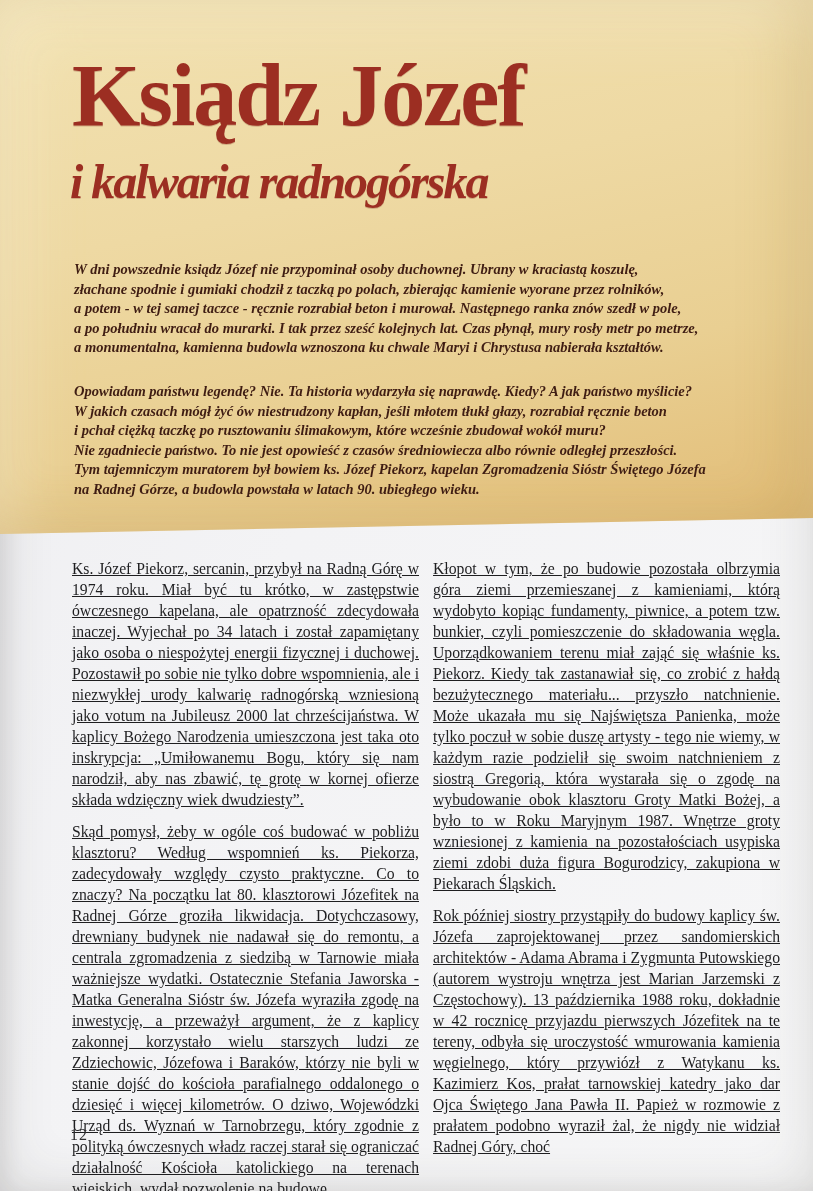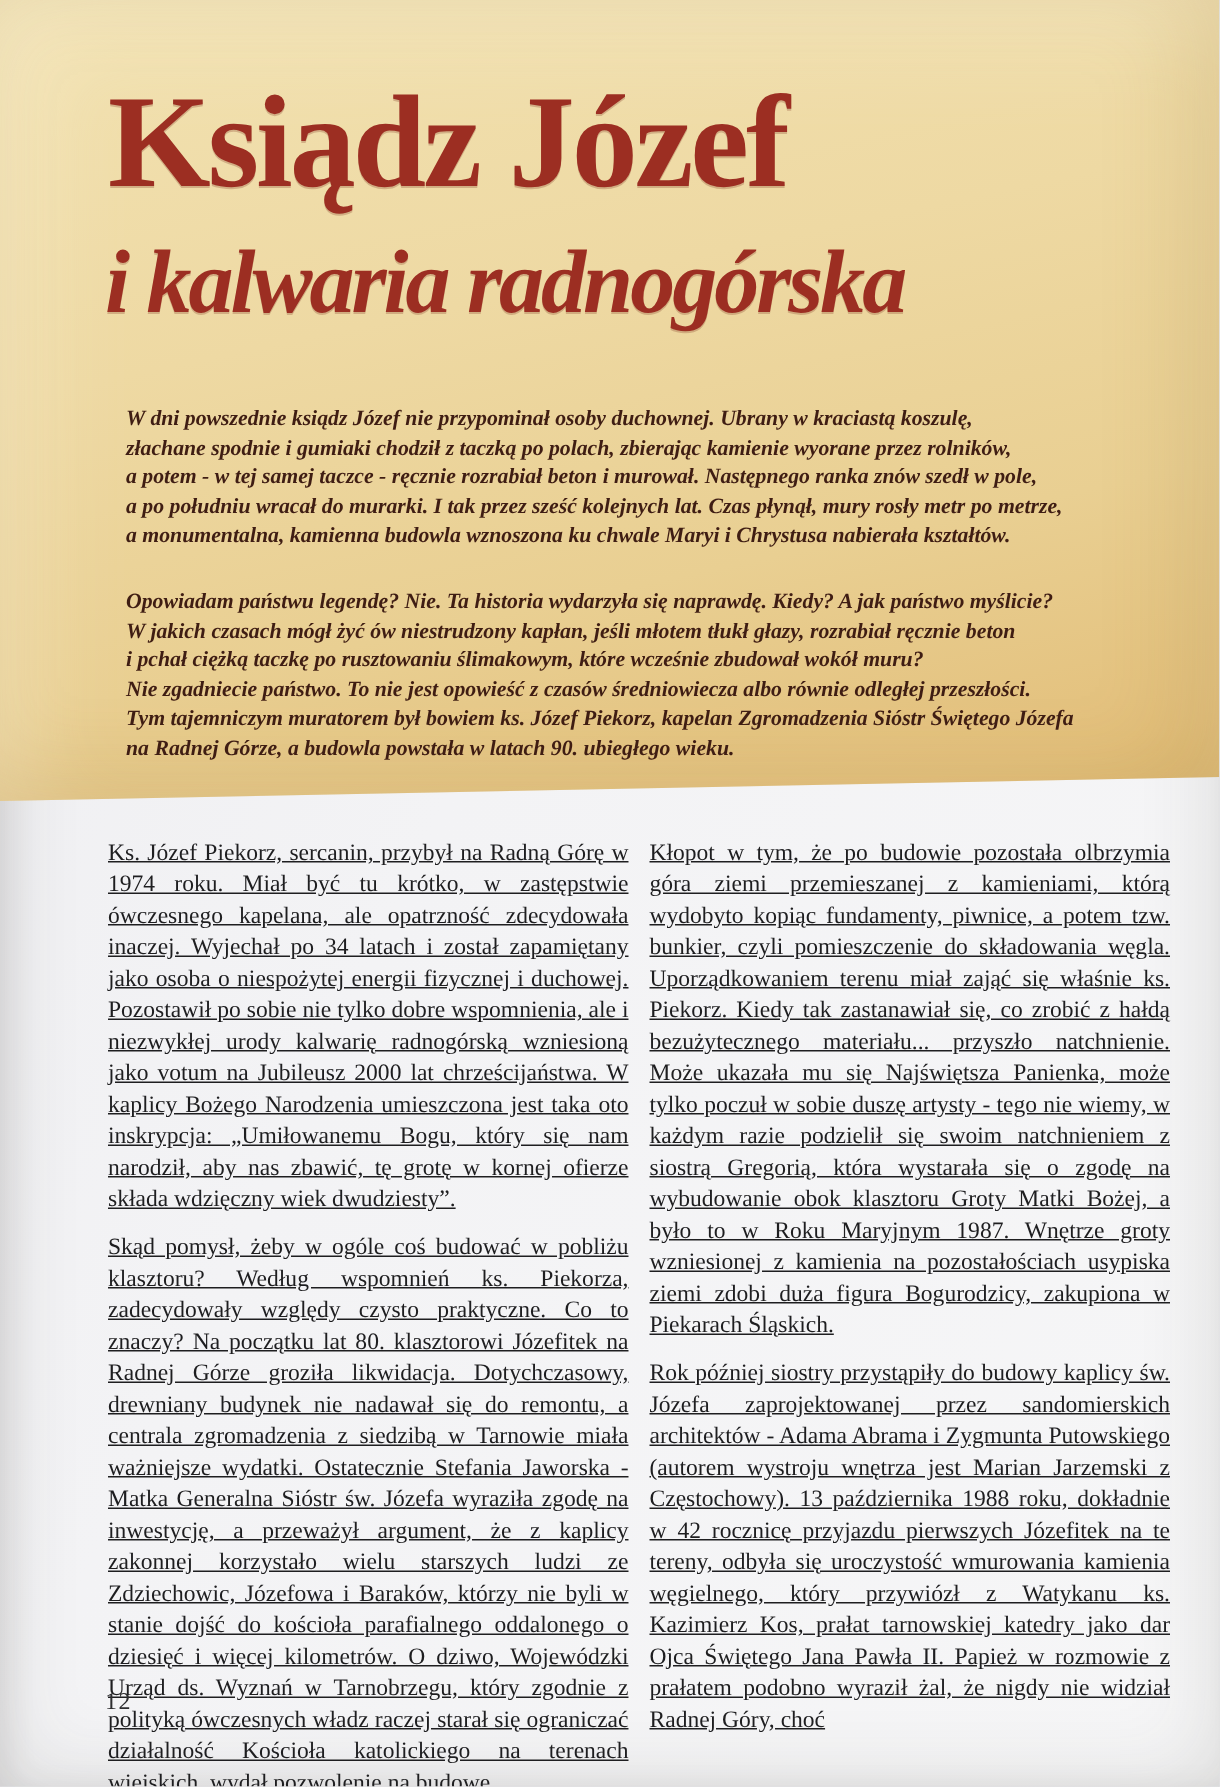--- a/index.html
+++ b/index.html
@@ -24,33 +24,33 @@
   }
   .page-title{
     position:absolute;left:72px;top:52px;margin:0;
     font-size:88px;line-height:1.0;font-weight:700;
     letter-spacing:-2px;
     color:#9c2e22;
     text-shadow:0 1px 0 rgba(120,40,25,.25);
   }
   .page-subtitle{
     position:absolute;left:70px;top:158px;margin:0;
-    font-size:60px;line-height:1.0;font-weight:700;font-style:italic;
+    font-size:48px;line-height:1.0;font-weight:700;font-style:italic;
     letter-spacing:-2px;
     color:#9c2e22;
     text-shadow:0 1px 0 rgba(120,40,25,.25);
   }
   .lead{
     position:absolute;left:70px;top:256px;width:706px;
     color:#3f1d13;
     font-weight:700;font-style:italic;
     font-size:14.5px;line-height:19.6px;
   }
   .lead p{
-    margin:14px;
+    margin:4px;
     white-space:pre-line;
   }
   .lead p + p{margin-top:24px;}
   
   .article-body{
     position:absolute;left:72px;top:558px;width:708px;
     display:grid;grid-template-columns:1fr 1fr;column-gap:14px;
     color:#1e1e20;
     font-size:15.7px;line-height:21px;
     text-align:justify;

